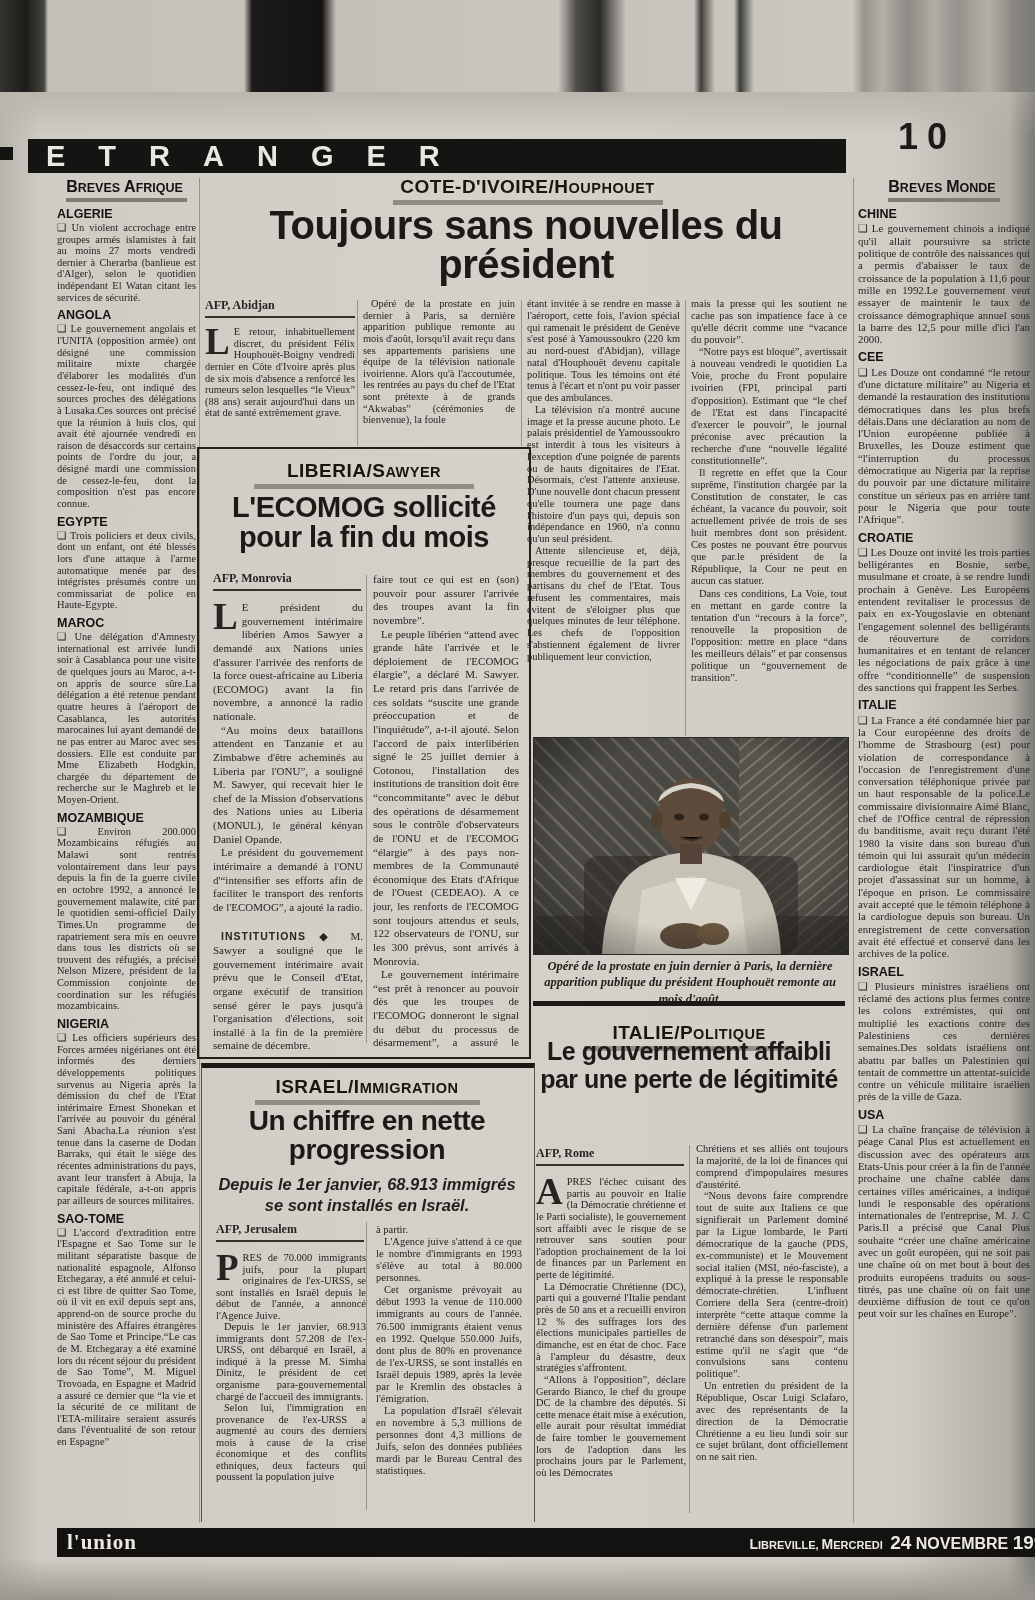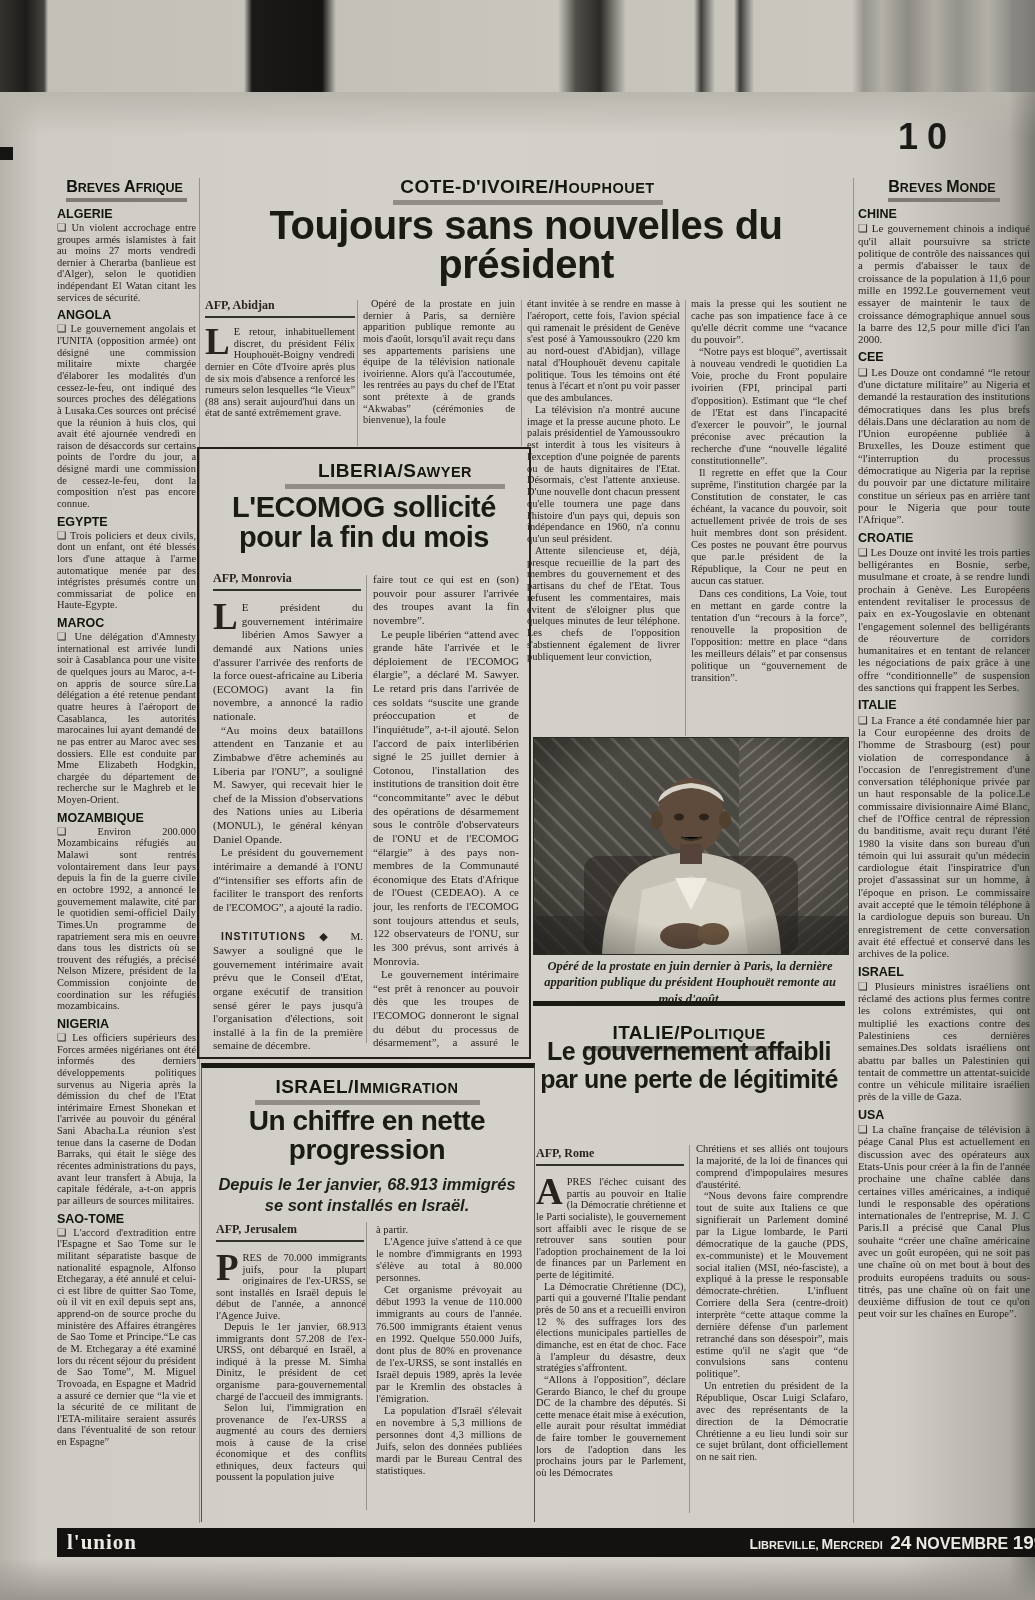--- a/index.html
+++ b/index.html
@@ -73,20 +73,21 @@
 <body>
 
 <div id="page">
 
   <div class="abs art-top"></div>
   <div class="abs art-top2"></div>
   <div class="abs art-right"></div>
   <div class="abs art-bottom"></div>
   <div class="abs sq" style="left:0;top:147px;width:13px;height:13px;"></div>
 
+  <div class="abs banner">ETRANGER</div>
   <div class="abs pagenum">10</div>
 
   <div class="abs vr" style="left:199px;top:178px;height:1345px;"></div>
   <div class="abs vr" style="left:853px;top:178px;height:1345px;"></div>
   <div class="abs vr" style="left:357px;top:300px;height:146px;"></div>
   <div class="abs vr" style="left:521px;top:300px;height:146px;"></div>
   <div class="abs vr" style="left:685px;top:300px;height:436px;"></div>
   <div class="abs vr" style="left:366px;top:575px;height:468px;"></div>
   <div class="abs vr" style="left:366px;top:1222px;height:288px;"></div>
   <div class="abs vr" style="left:689px;top:1145px;height:368px;"></div>
@@ -212,21 +213,21 @@
       <path d="M147 99 Q157 105 168 99" stroke="#392d23" stroke-width="2.4" fill="none"></path>
       <rect x="146" y="106" width="22" height="20" fill="#55433a"></rect>
       <ellipse cx="150" cy="198" rx="24" ry="13" fill="#5e4b3c"></ellipse>
       <ellipse cx="179" cy="196" rx="16" ry="11" fill="#69543e"></ellipse>
       <rect width="314" height="216" fill="url(#vig)"></rect>
     </svg>
   </div>
   <div class="abs caption" style="left:538px;top:958px;width:304px;">Opéré de la prostate en juin dernier à Paris, la dernière apparition publique du président Houphouët remonte au mois d'août.</div>
 
   <div class="abs libbox">
-    <div class="abs kickrow" style="left:0;top:11px;width:330px;padding-left:31px;">
+    <div class="abs kickrow" style="left:0;top:11px;width:330px;">
       <span class="kb">LIBERIA/S</span><span class="ks">AWYER</span>
       <div class="kickbar" style="width:220px;"></div>
     </div>
     <div class="abs head" style="left:8px;top:44px;width:314px;font-size:29px;line-height:1.02;">L'ECOMOG sollicité pour la fin du mois</div>
     <div class="abs byline" style="left:14px;top:122px;width:148px;">AFP, Monrovia</div>
     <div class="abs acol" style="left:14px;top:152px;width:150px;height:450px;font-size:11px;line-height:1.24;">
       <p class="noind"><span class="dc">L</span><span>E président du gouvernement intérimaire libérien Amos Sawyer a demandé aux Nations unies d'assurer l'arrivée des renforts de la force ouest-africaine au Liberia (ECOMOG) avant la fin novembre, a annoncé la radio nationale.</span></p>
       <p>“Au moins deux bataillons attendent en Tanzanie et au Zimbabwe d'être acheminés au Liberia par l'ONU”, a souligné M. Sawyer, qui recevait hier le chef de la Mission d'observations des Nations unies au Liberia (MONUL), le général kényan Daniel Opande.</p>
       <p>Le président du gouvernement intérimaire a demandé à l'ONU d'“intensifier ses efforts afin de faciliter le transport des renforts de l'ECOMOG”, a ajouté la radio.</p>
       <p style="margin-top:16px;"><span class="instlabel">INSTITUTIONS ◆</span><span> M. Sawyer a souligné que le gouvernement intérimaire avait prévu que le Conseil d'Etat, organe exécutif de transition sensé gérer le pays jusqu'à l'organisation d'élections, soit installé à la fin de la première semaine de décembre.</span></p>

